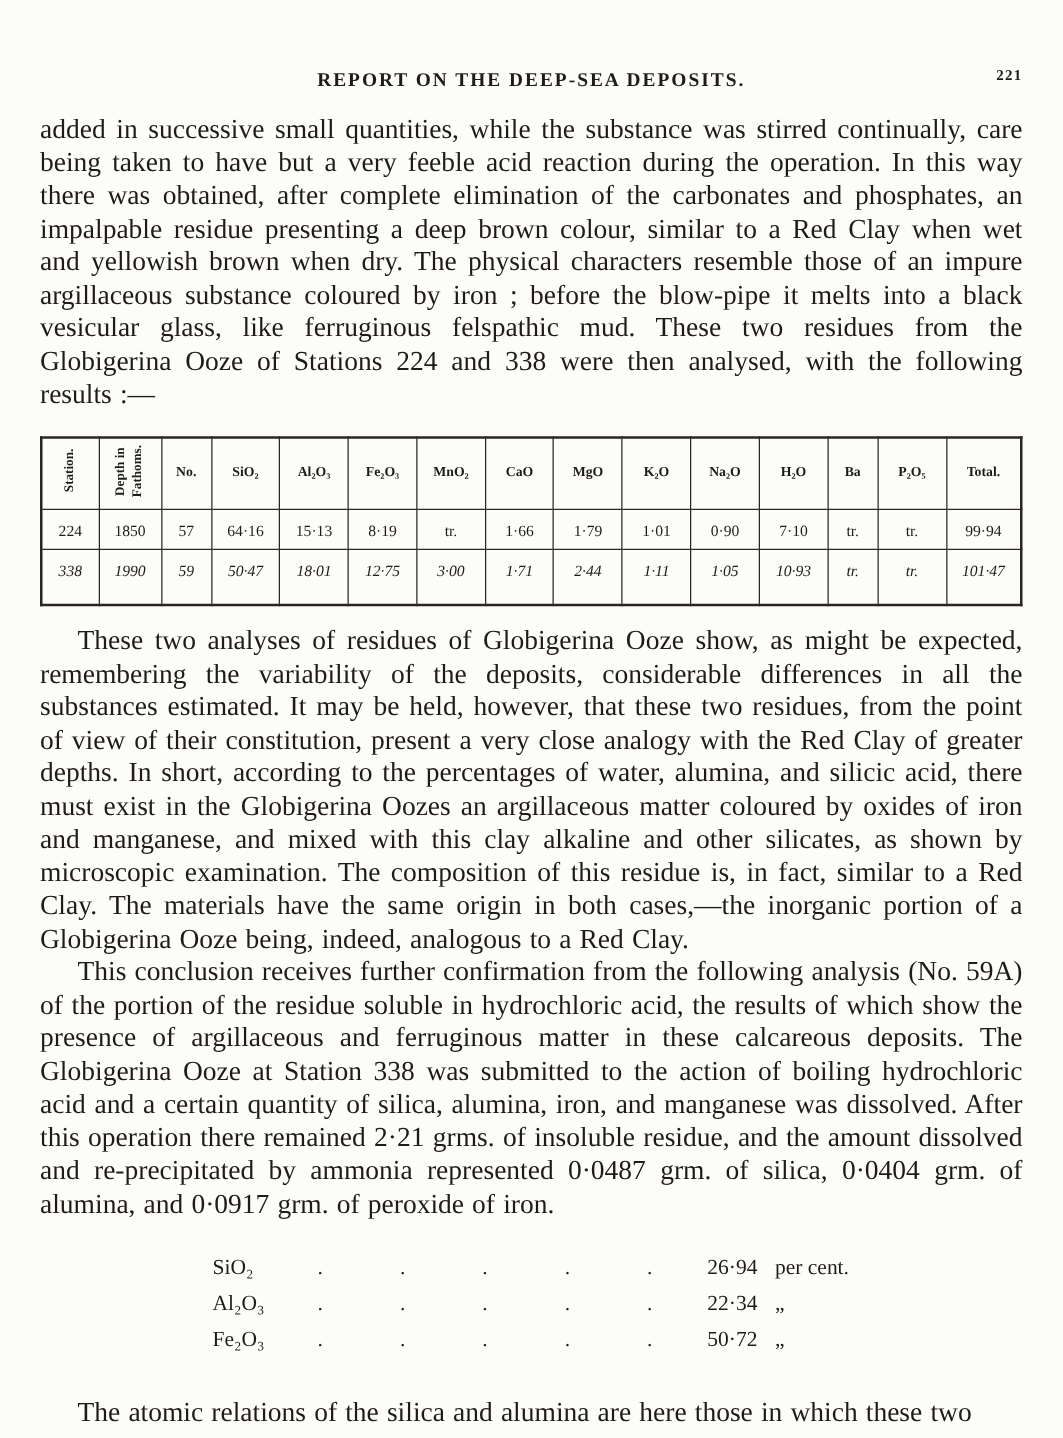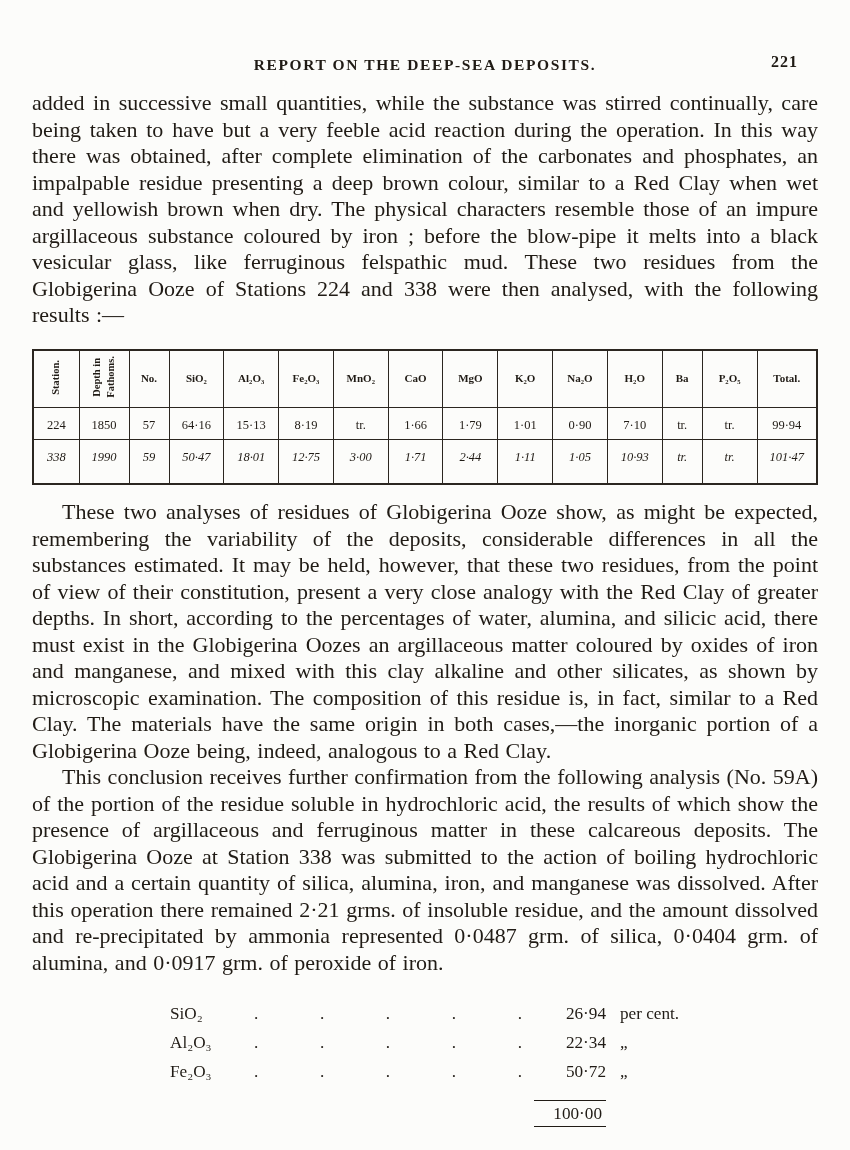--- a/index.html
+++ b/index.html
@@ -11,21 +11,21 @@
     overflow:hidden;
   }
   .page { padding:56px 32px 0 32px; width:850px; height:1150px; }
 
   
   .page-header { position:relative; text-align:center; height:24px; margin-bottom:10px; }
   .running-title {
     display:inline-block; font-weight:bold; font-size:15.5px; letter-spacing:1.6px;
   }
   .page-number {
-    position:absolute; right:20px; top:-3px; font-weight:bold; font-size:16px; letter-spacing:1px;margin-left:28px;
+    position:absolute; right:0; top:-3px; font-weight:bold; font-size:12px; letter-spacing:1px;margin-left:28px;
   }
 
   
   p.body-text {
     font-size:22px; line-height:26.5px; text-align:justify; word-spacing:1px;
   }
   p.indent { text-indent:30px; }
 
   
   table.analysis-table {
@@ -187,23 +187,17 @@
       <span class="chem-leader">
         <span>.</span>
         <span>.</span>
         <span>.</span>
         <span>.</span>
         <span>.</span>
       </span>
       <span class="chem-value">50·72</span>
       <span class="chem-unit">„</span>
     </div>
-    <div class="chem-row chem-total-row">
-      <span class="chem-formula"></span>
-      <span class="chem-leader"></span>
-      <span class="chem-value chem-total">100·00</span>
-      <span class="chem-unit"></span>
-    </div>
   </div>
 
   <p class="body-text indent closing">The atomic relations of the silica and alumina are here those in which these two</p>
 
 </div>
 
 </body></html>

